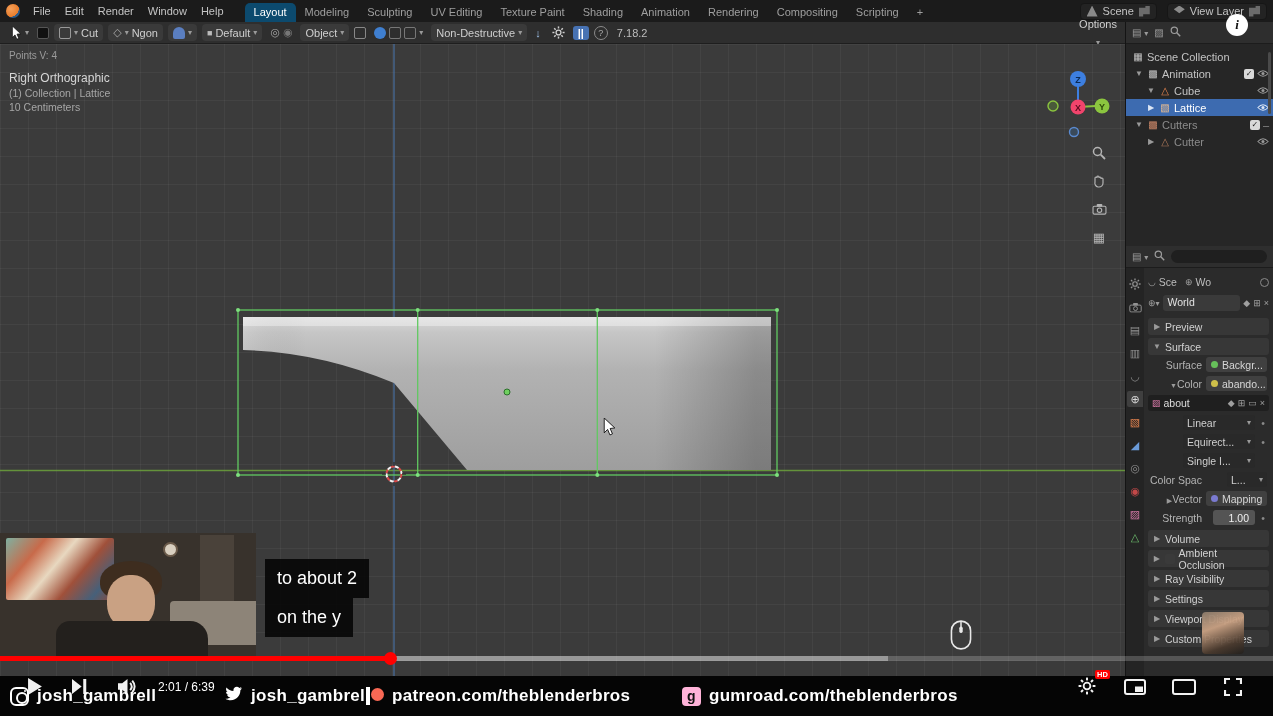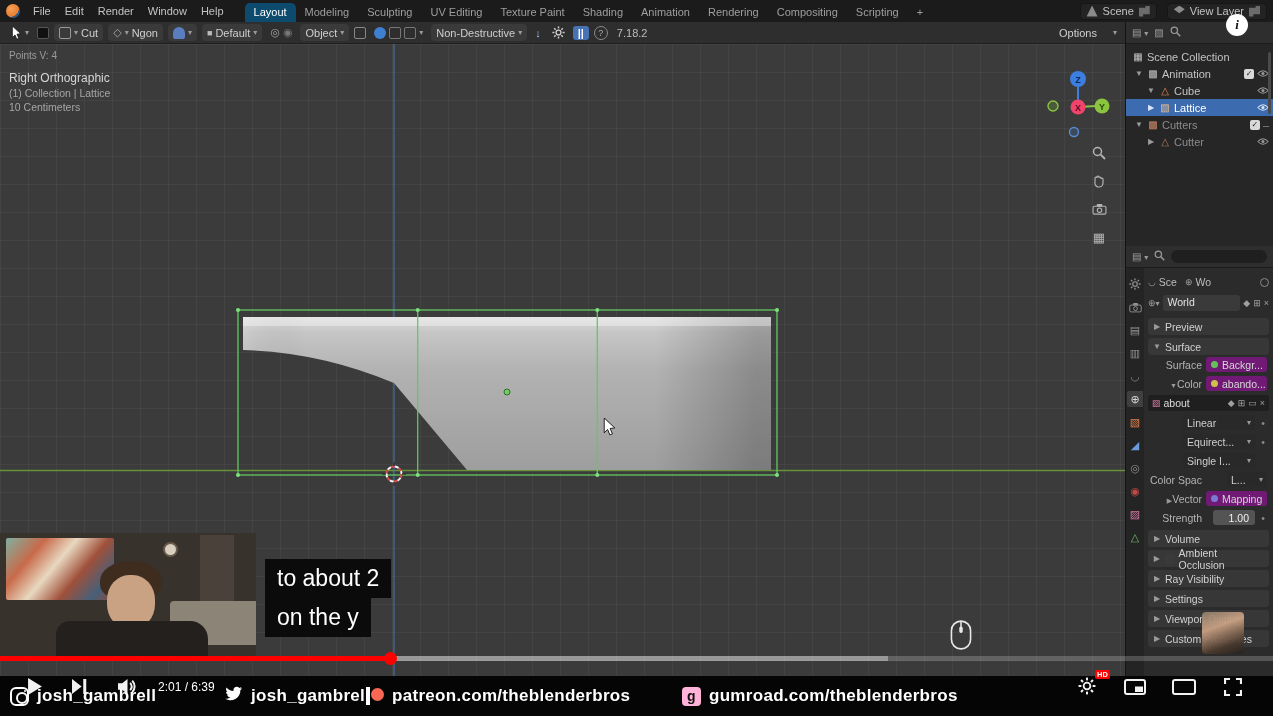--- a/index.html
+++ b/index.html
@@ -30,21 +30,21 @@
              font-size:11px; color:#cfcfcf; padding:0 8px; }
   .tb-group { display:flex; align-items:center; gap:3px; background:#3a3a3a; border-radius:4px;
               padding:1px 5px; height:17px; white-space:nowrap; }
   .tb-plain { display:flex; align-items:center; gap:3px; padding:1px 3px; height:17px; white-space:nowrap; }
   .tb-chip { width:12px; height:12px; border-radius:2px; display:inline-block; }
   .caret { font-size:8px; color:#9a9a9a; }
   .tb-active { background:#4772b3; color:#fff; border-radius:3px; padding:1px 5px; font-weight:bold; }
   .tb-help { width:14px; height:14px; border:1px solid #8a8a8a; border-radius:50%; display:flex;
              align-items:center; justify-content:center; font-size:9px; color:#aaa; }
   .tb-version { color:#bdbdbd; margin-left:4px; }
-  .tb-options { margin-left:auto; display:flex; gap:16px; align-items:center; color:#cfcfcf; }
+  .tb-options { margin-left:auto; display:flex; gap:8px; align-items:center; color:#cfcfcf;flex-direction:column; }
 
   
   .viewport { position:absolute; left:0; top:44px; width:1125px; height:632px; background:#3b3b3b;
     background-image:
       linear-gradient(rgba(255,255,255,0.045) 1px, transparent 1px),
       linear-gradient(90deg, rgba(255,255,255,0.045) 1px, transparent 1px);
     background-size:28px 28px; overflow:hidden; }
   .hud { position:absolute; left:9px; top:6px; }
   .hud-op { font-size:10px; color:#9b9b9b; margin-bottom:10px; }
   .hud-view { font-size:12px; color:#d6d6d6; margin-bottom:2px; }
@@ -87,21 +87,21 @@
   .crumb { display:flex; align-items:center; gap:3px; }
   .pin { margin-left:auto; width:9px; height:9px; border:1px solid #8a8a8a; border-radius:50%; }
   .idblock { display:flex; align-items:center; gap:3px; height:18px; margin:2px 0 6px; }
   .idfield { flex:1; background:#3a3a3a; border-radius:3px; padding:1px 5px; color:#e2e2e2; height:16px; }
   .mini-ico { color:#9f9f9f; font-size:9px; }
   .sect { height:17px; background:#373737; border-radius:3px; display:flex; align-items:center; gap:4px;
           padding:0 5px; margin-top:3px; color:#d2d2d2; }
   .sect .disc { width:8px; }
   .p-row { display:flex; align-items:center; height:19px; gap:4px; padding:0 2px; }
   .p-label { width:52px; text-align:right; color:#b3b3b3; overflow:hidden; white-space:nowrap; }
-  .p-val { flex:1; background:#701a75; border-radius:3px; height:15px; display:flex; align-items:center;
+  .p-val { flex:1; background:#404040; border-radius:3px; height:15px; display:flex; align-items:center;
            gap:4px; padding:0 5px; color:#d6d6d6; overflow:hidden; white-space:nowrap; }
   .sock { width:7px; height:7px; border-radius:50%; flex:none; }
   .sock.green { background:#66c05a; } .sock.yellow { background:#cfc04a; } .sock.blue { background:#7a7ad0; }
   .dd { margin-left:auto; width:72px; background:#292929; border-radius:3px; height:15px; display:flex;
         align-items:center; padding:0 4px; gap:3px; color:#cfcfcf; white-space:nowrap; overflow:hidden; }
   .anim-dot { width:8px; text-align:center; color:#8a8a8a; flex:none; }
   .slider { flex:1; background:#545454; border-radius:3px; height:15px; display:flex; align-items:center;
             justify-content:flex-end; padding:0 6px; color:#f0f0f0;margin-left:7px; }
   .imgblock { display:flex; align-items:center; gap:3px; background:#1f1f1f; border-radius:3px;
               height:16px; margin:2px 0; padding:0 4px; color:#ddd; }
@@ -114,21 +114,21 @@
                 background:#d8cfc0; border:2px solid #6a5a4a; }
   .bed { position:absolute; right:0; top:68px; width:86px; height:44px; background:#8d8478; border-radius:4px 0 0 0; }
   .door { position:absolute; right:22px; top:2px; width:34px; height:70px; background:#4a423a; }
   .hair { position:absolute; left:100px; top:28px; width:62px; height:40px; background:#3e2d1f;
           border-radius:50% 50% 42% 42%; }
   .face { position:absolute; left:107px; top:42px; width:48px; height:54px; background:#c9a183; border-radius:46%; }
   .torso { position:absolute; left:56px; top:88px; width:152px; height:40px; background:#23201d;
            border-radius:14px 18px 0 0; }
 
   
-  .sub { position:absolute; left:265px; background:rgba(8,8,8,0.92); color:#fff; font-size:23px;
+  .sub { position:absolute; left:265px; background:rgba(8,8,8,0.92); color:#fff; font-size:18px;
          line-height:32px; padding:3px 12px 4px; white-space:nowrap; }
   .sub1 { top:559px; } .sub2 { top:598px; }
 
   
   .yt-progress { position:absolute; left:0; top:656px; width:1273px; height:5px; background:rgba(255,255,255,0.2); }
   .yt-buffer { position:absolute; left:0; top:0; height:5px; width:888px; background:rgba(255,255,255,0.35); }
   .yt-played { position:absolute; left:0; top:0; height:5px; width:390px; background:#f00; }
   .yt-scrub { position:absolute; left:384px; top:-4px; width:13px; height:13px; border-radius:50%; background:#f00; }
 
   .social-bar { position:absolute; left:0; top:676px; width:1273px; height:56px; background:#050505; }

